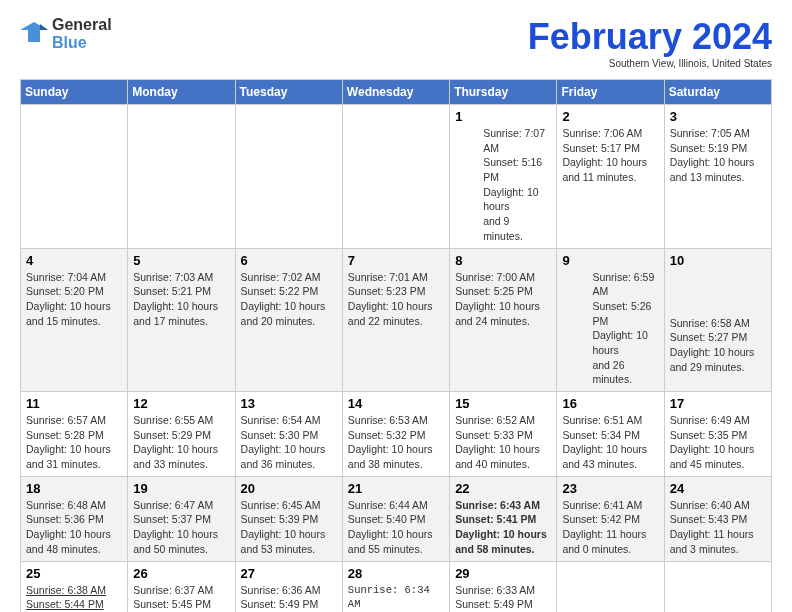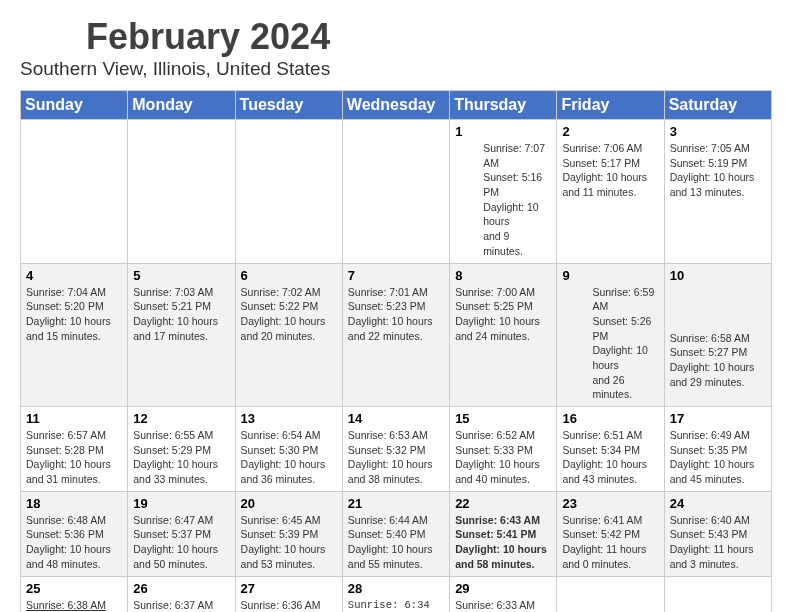--- a/index.html
+++ b/index.html
@@ -24,38 +24,38 @@
     .logo-bird {
       width: 28px;
       height: 24px;
     }
     .title-area {
       text-align: right;
     }
     .month-title {
       font-size: 36px;
       font-weight: bold;
-      color: #404040;
+      color: #1d4ed8;
     }
     .location-title {
-      font-size: 19px;
+      font-size: 10px;
       color: #333;
       font-weight: normal;
     }
     .calendar-table {
       width: 100%;
       border-collapse: collapse;
       font-size: 11px;
     }
     .calendar-table th {
       background-color: #4472C4;
       color: #fff;
       padding: 5px 4px;
       text-align: left;
-      font-size: 16px;
+      font-size: 12px;
       font-weight: bold;
       border: 1px solid #ccc;
     }
     .calendar-table td {
       border: 1px solid #ccc;
       vertical-align: top;
       padding: 4px 5px;
       width: calc(100% / 7);
       min-height: 70px;
       height: 80px;
@@ -76,20 +76,32 @@
       line-height: 1.4;
     }
     .empty-cell {
       background: #fff !important;
     }
   </style>
 </head>
 <body>
 
 <div class="header-area">
+  <div class="logo">
+    <div>
+      <svg class="logo-bird" viewBox="0 0 28 24" xmlns="http://www.w3.org/2000/svg">
+        <polygon points="14,2 28,10 20,10 20,22 8,22 8,10 0,10" fill="#4a90d9"></polygon>
+        <polygon points="20,4 28,10 20,10" fill="#2a6099"></polygon>
+      </svg>
+    </div>
+    <div>
+      <div style="font-size:16px;font-weight:bold;color:#333;line-height:1.1;">General</div>
+      <div style="font-size:16px;font-weight:bold;color:#4a90d9;line-height:1.1;">Blue</div>
+    </div>
+  </div>
   <div class="title-area">
     <div class="month-title">February 2024</div>
     <div class="location-title">Southern View, Illinois, United States</div>
   </div>
 </div>
 
 <table class="calendar-table">
   <thead>
     <tr id="header-row">
     <th>Sunday</th>

